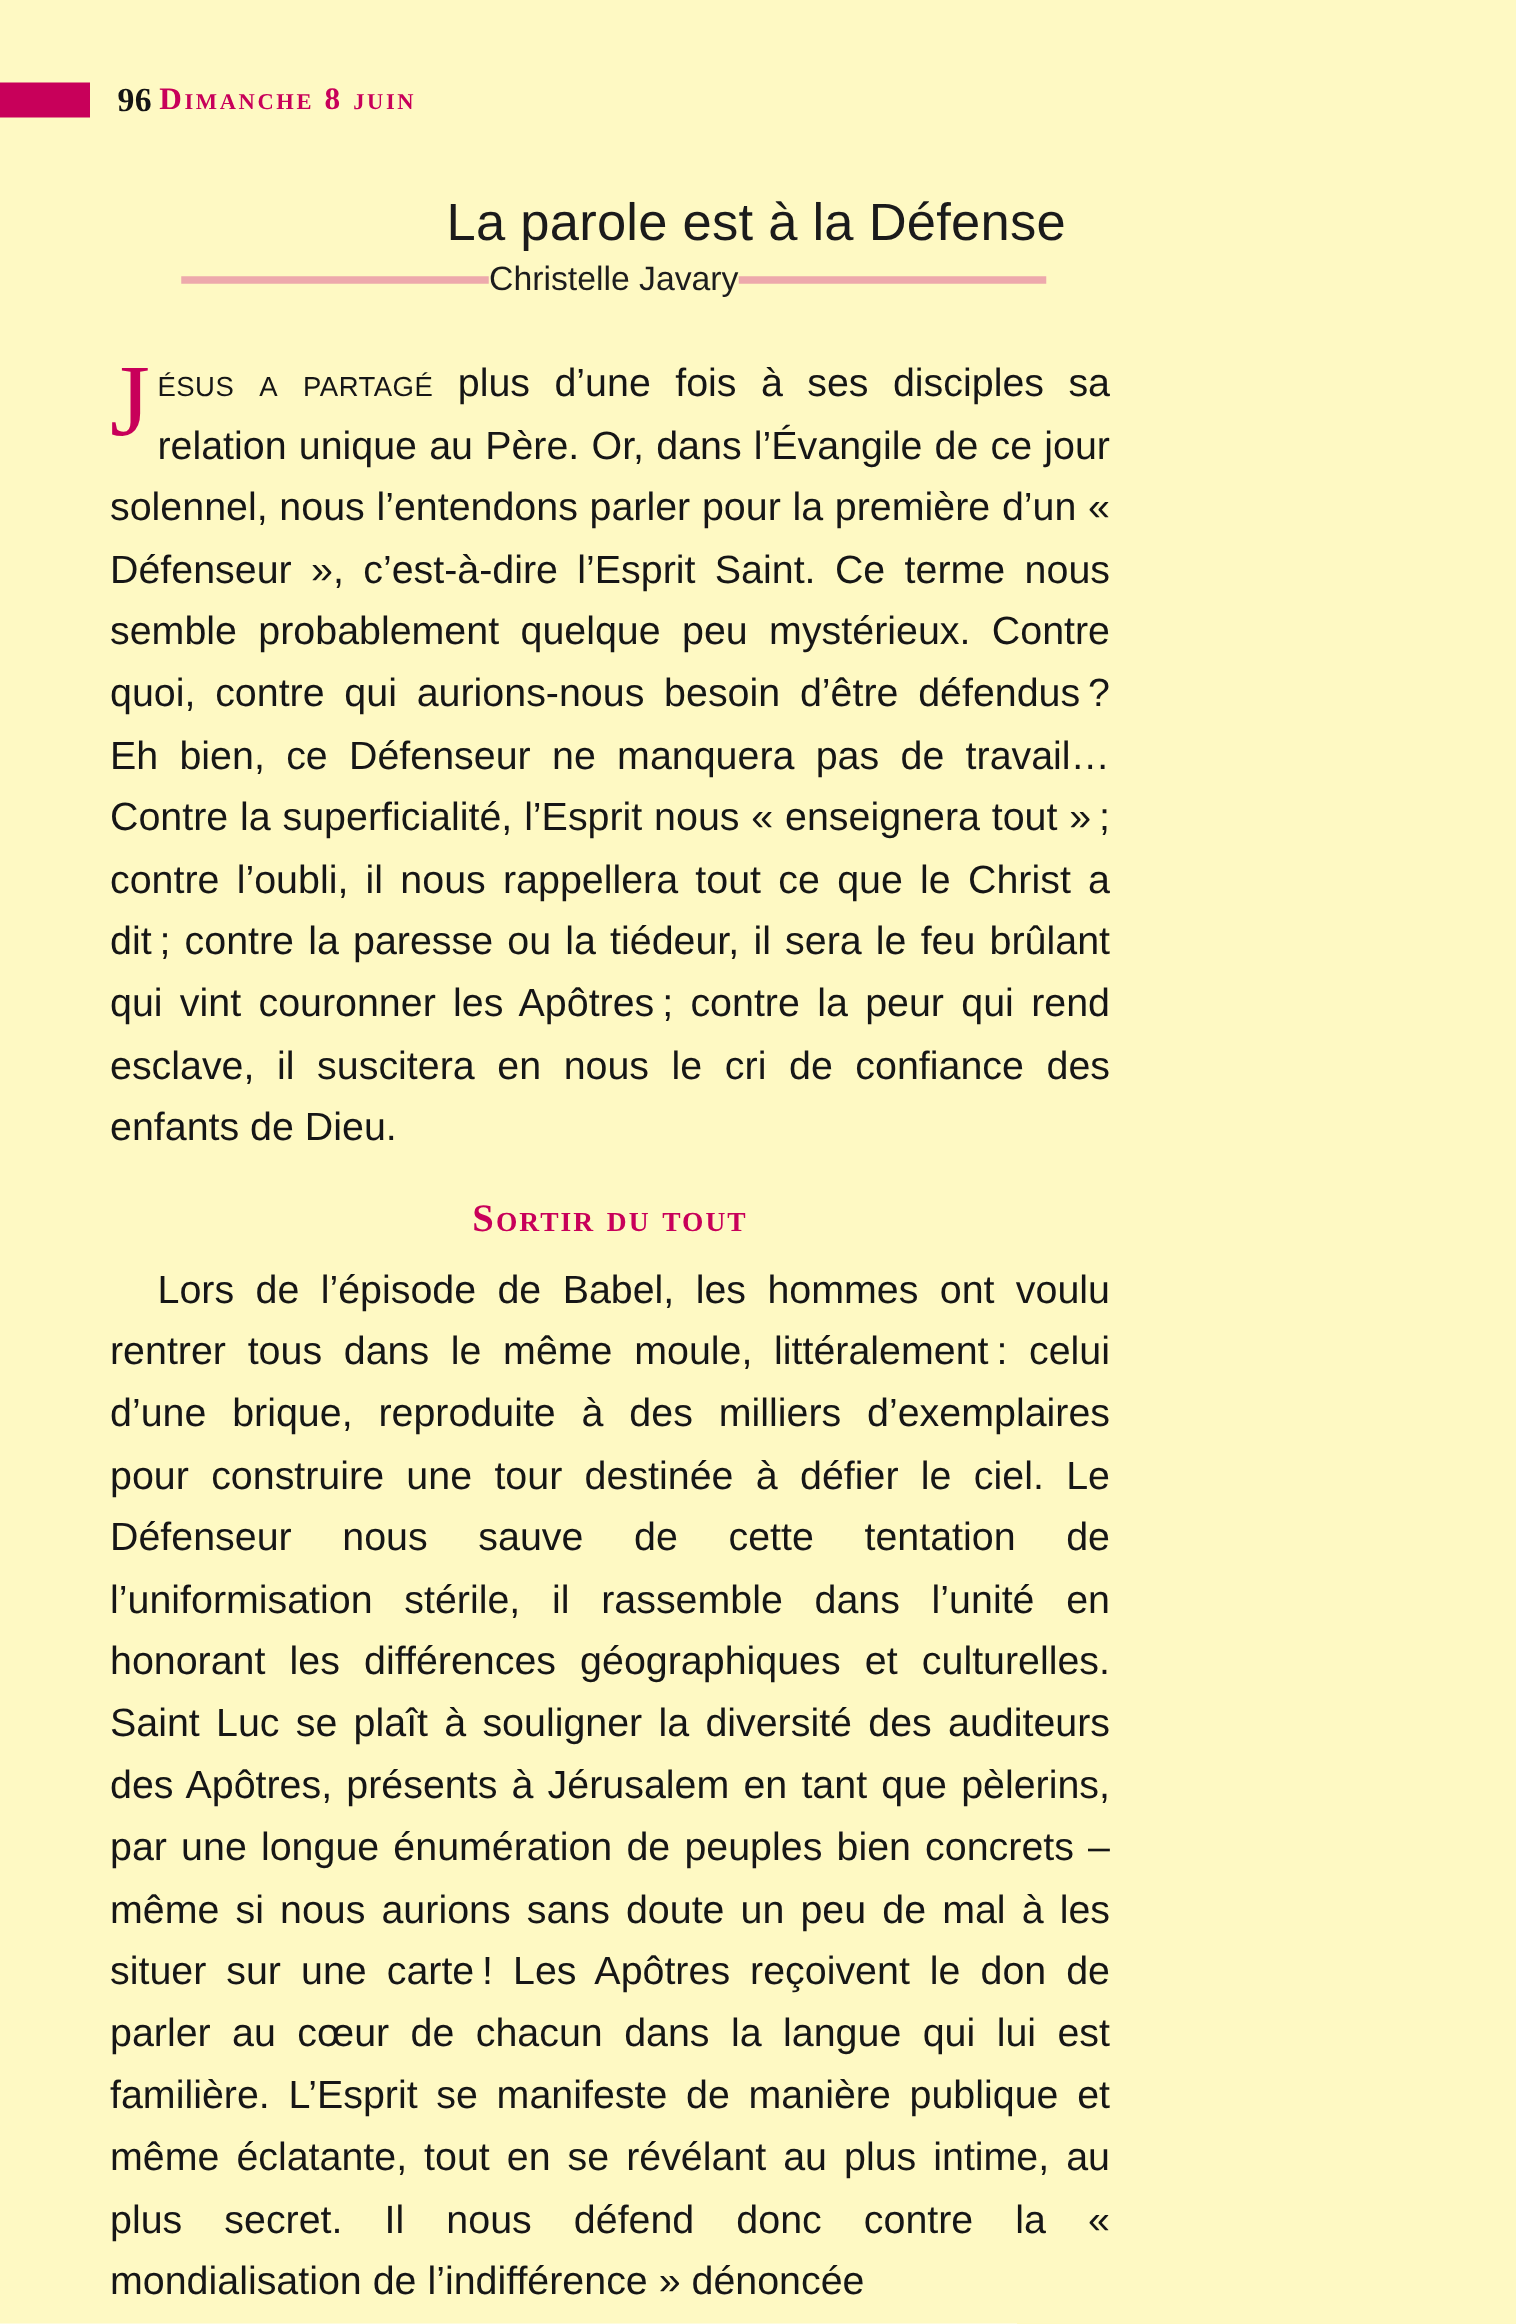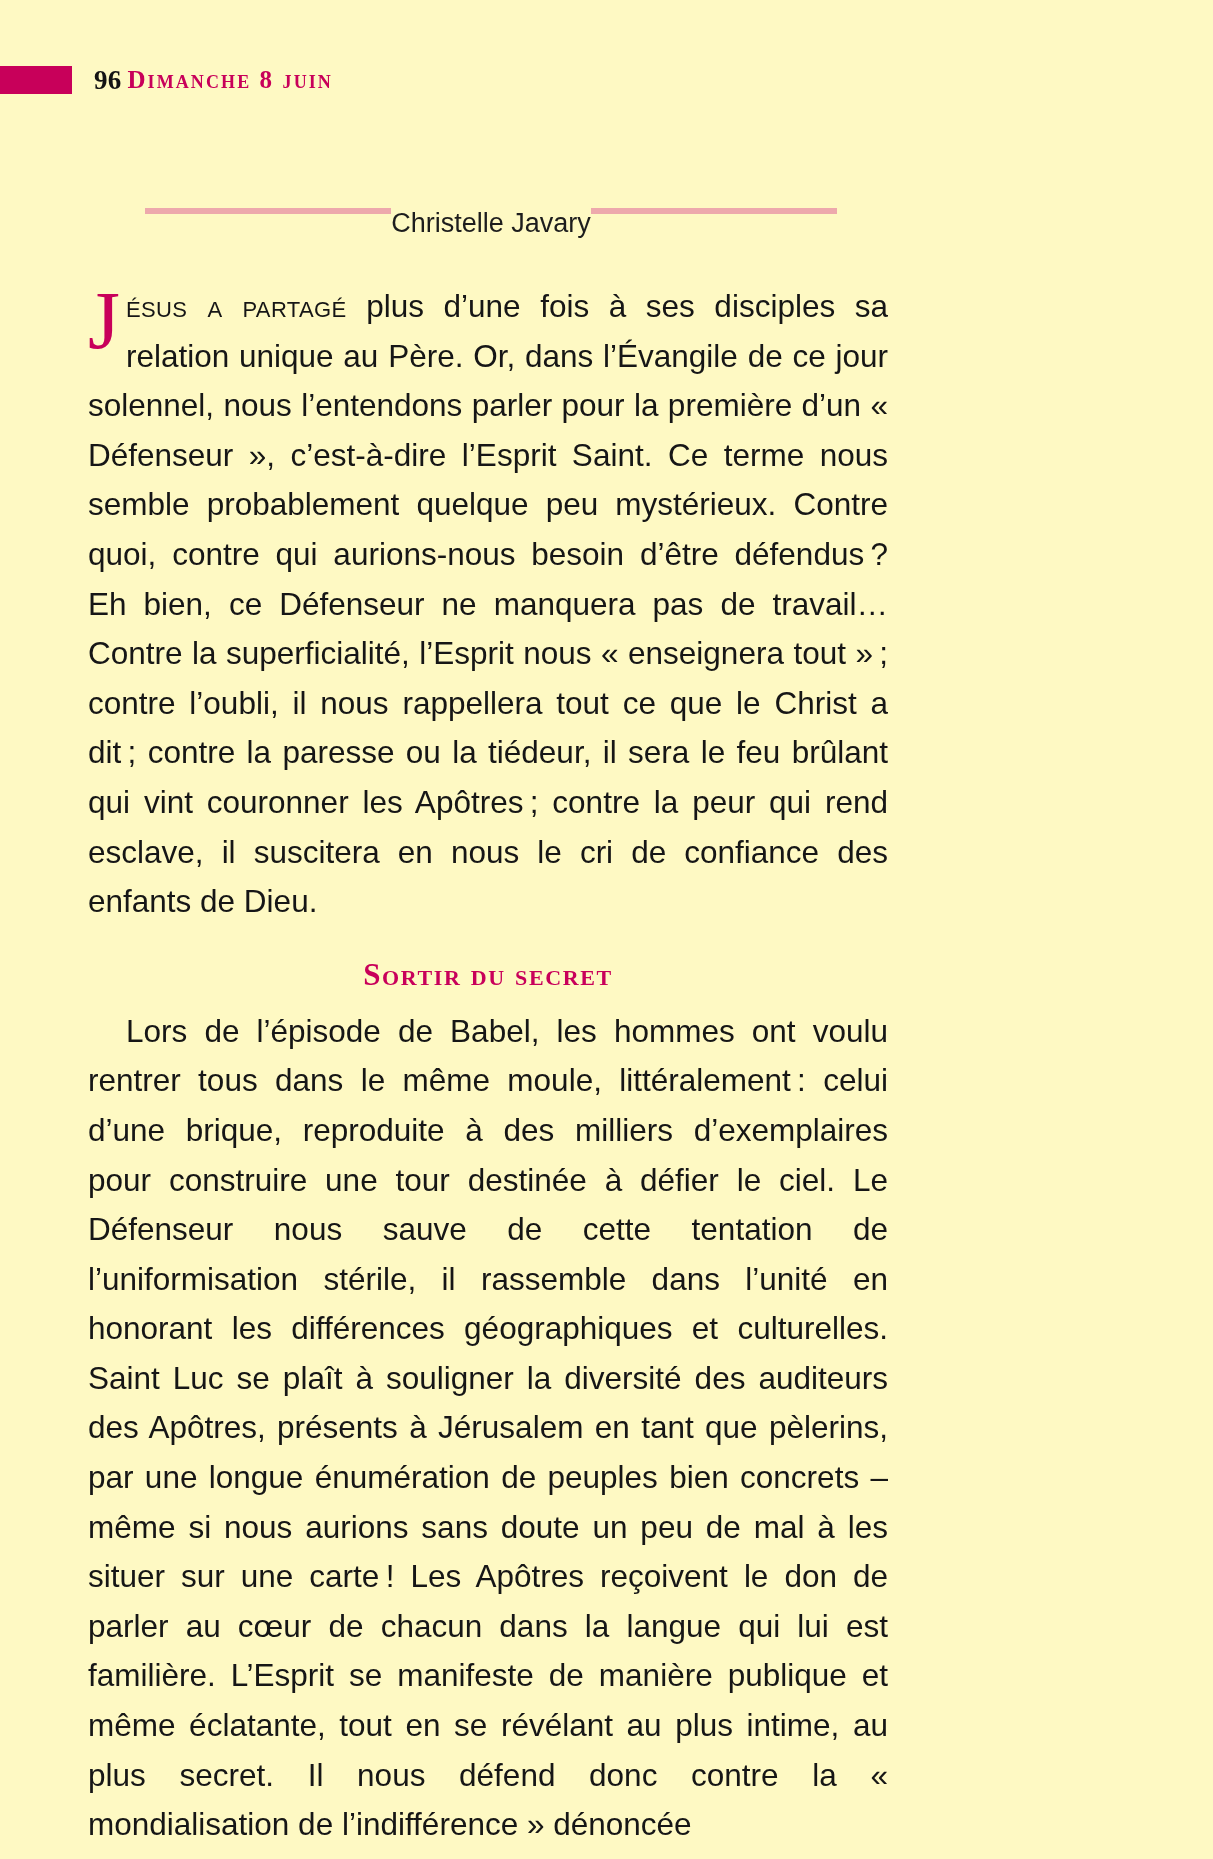--- a/index.html
+++ b/index.html
@@ -64,21 +64,21 @@
     color: #1b1b1b;
     letter-spacing: 0.2px;
   }
 
   .byline-row {
     position: absolute;
     left: 145px;
     top: 208px;
     width: 692px;
     display: flex;
-    align-items: flex-start;
+    align-items: center;
     justify-content: center;
   }
   .byline-rule {
     height: 6px;
     background: #eda9ac;
     flex: 1 1 auto;
     min-width: 40px;
   }
   .byline-name {
     font-size: 27px;
@@ -142,32 +142,33 @@
 <body>
 
 <div class="page">
 
   <div class="runhead">
     <div class="runhead-bar"></div>
     <div class="runhead-folio">96</div>
     <div class="runhead-date">Dimanche 8 juin</div>
   </div>
 
+  <h1 class="title">La parole est à la Défense</h1>
 
   <div class="byline-row">
     <span class="byline-rule"></span>
     <span class="byline-name">Christelle Javary</span>
     <span class="byline-rule"></span>
   </div>
 
   <div class="body-col">
 
     <p class="para lead">
       <span class="dropcap">J</span><span class="smallcaps">ésus a partagé</span><span> plus d’une fois à ses disciples sa relation unique au Père. Or, dans l’Évangile de ce jour solennel, nous l’entendons parler pour la première d’un « Défenseur », c’est-à-dire l’Esprit Saint. Ce terme nous semble probablement quelque peu mystérieux. Contre quoi, contre qui aurions-nous besoin d’être défendus ? Eh bien, ce Défenseur ne manquera pas de travail… Contre la superficialité, l’Esprit nous « </span><span class="ital">enseignera tout</span><span> » ; contre l’oubli, il nous rappellera tout ce que le Christ a dit ; contre la paresse ou la tiédeur, il sera le feu brûlant qui vint couronner les Apôtres ; contre la peur qui rend esclave, il suscitera en nous le cri de confiance des enfants de Dieu.</span>
     </p>
 
-    <h2 class="section-head">Sortir du secret</h2>
+    <h2 class="section-head">Sortir du tout</h2>
 
     <p class="para indented">Lors de l’épisode de Babel, les hommes ont voulu rentrer tous dans le même moule, littéralement : celui d’une brique, reproduite à des milliers d’exemplaires pour construire une tour destinée à défier le ciel. Le Défenseur nous sauve de cette tentation de l’uniformisation stérile, il rassemble dans l’unité en honorant les différences géographiques et culturelles. Saint Luc se plaît à souligner la diversité des auditeurs des Apôtres, présents à Jérusalem en tant que pèlerins, par une longue énumération de peuples bien concrets – même si nous aurions sans doute un peu de mal à les situer sur une carte ! Les Apôtres reçoivent le don de parler au cœur de chacun dans la langue qui lui est familière. L’Esprit se manifeste de manière publique et même éclatante, tout en se révélant au plus intime, au plus secret. Il nous défend donc contre la « mondialisation de l’indifférence » dénoncée</p>
 
   </div>
 
 </div>
 
 </body></html>

